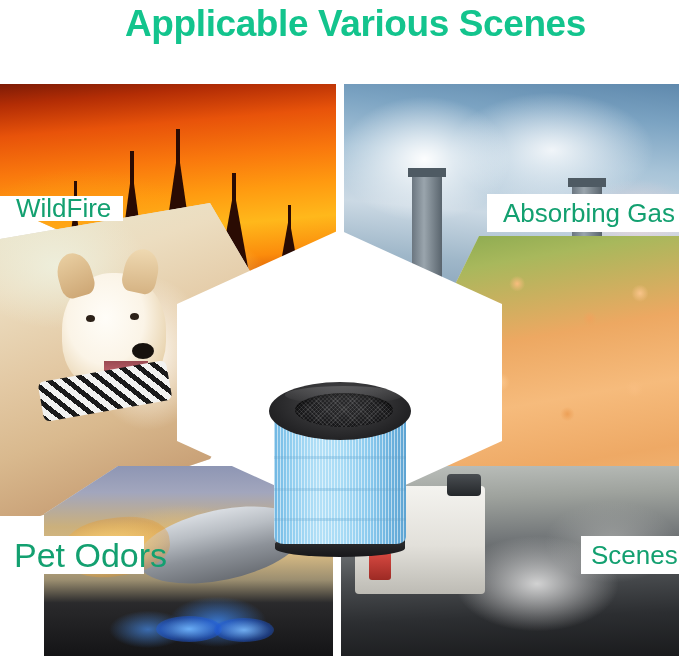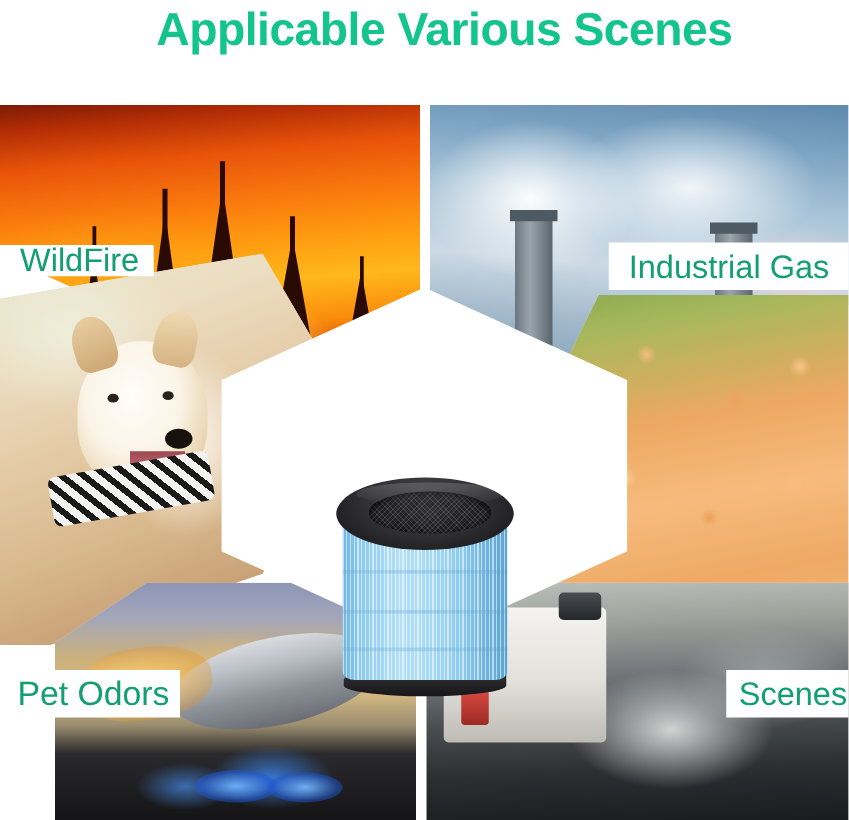--- a/index.html
+++ b/index.html
@@ -173,21 +173,21 @@
 
   
   .banner {
     position:absolute; background:#ffffff;
     color:#13a070; font-weight:400;
     display:flex; align-items:center;
     white-space:nowrap;
   }
   .b-wildfire  { left:0;   top:112px; width:123px; height:25px; font-size:26px; padding-left:16px; }
   .b-gas       { left:487px; top:110px; width:192px; height:38px; font-size:26px; padding-left:16px; }
-  .b-pet       { left:0;   top:452px; width:144px; height:38px; font-size:27px; padding-left:14px; }
+  .b-pet       { left:0;   top:452px; width:144px; height:38px; font-size:34px; padding-left:14px; }
   .b-pollen    { left:581px; top:452px; width:98px;  height:38px; font-size:26px; padding-left:10px; }
 </style>
 </head>
 <body>
 
 <div id="page">
 
   <div class="header">
     <div class="title">Applicable Various Scenes</div>
   </div>
@@ -282,21 +282,21 @@
       <div class="filter-cap">
         <div class="filter-cap-inner"></div>
         <div class="filter-cap-gloss"></div>
       </div>
     </div>
 
     <div class="banner b-wildfire">
       <span>WildFire</span>
     </div>
     <div class="banner b-gas">
-      <span>Industrial Gas</span>
+      <span>Absorbing Gas</span>
     </div>
     <div class="banner b-pet">
       <span>Pet Odors</span>
     </div>
     <div class="banner b-pollen">
       <span>Scenes</span>
     </div>
 
   </div>
 </div>

